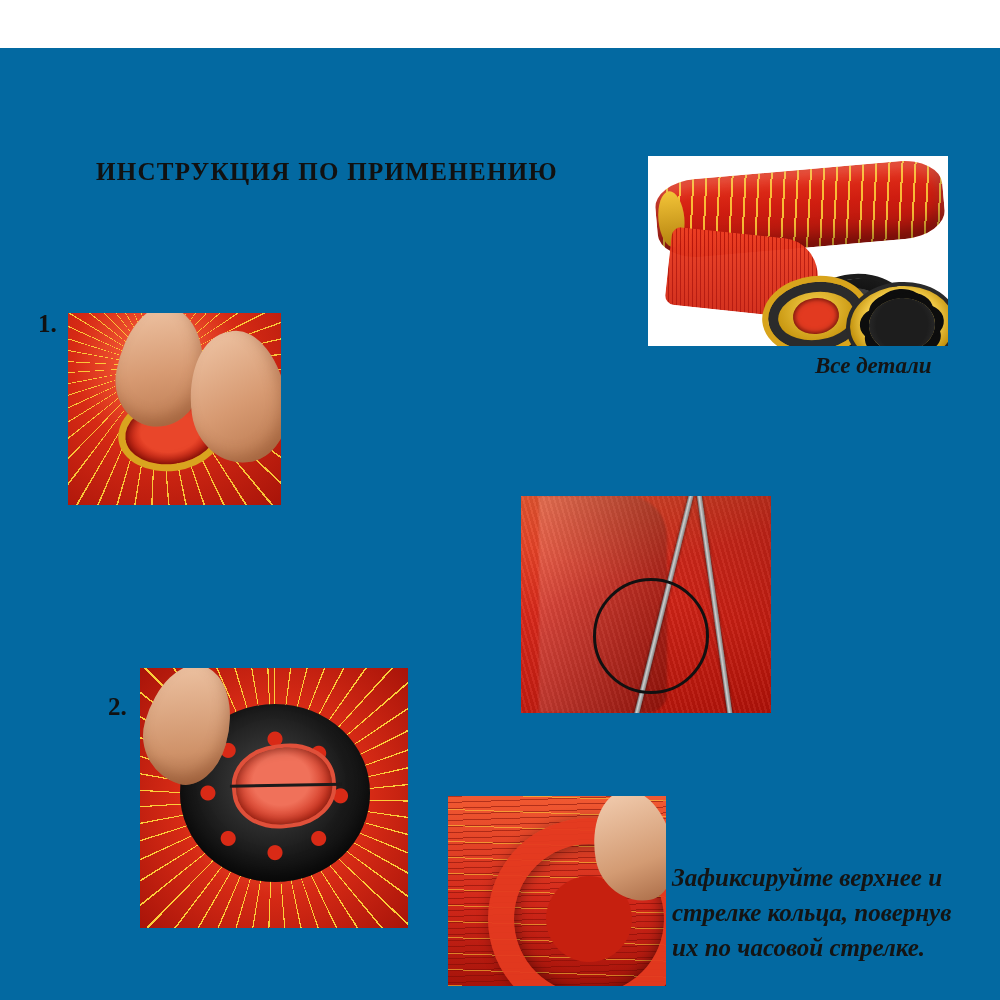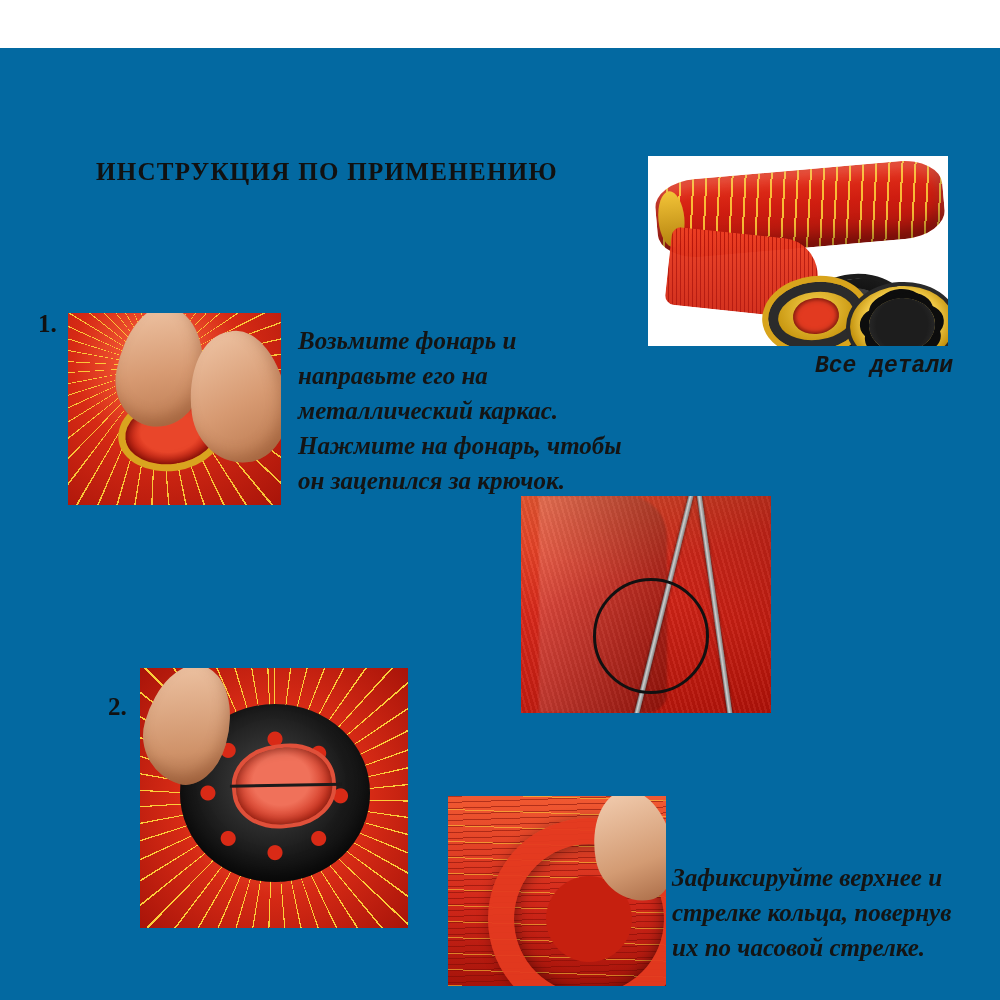--- a/index.html
+++ b/index.html
@@ -42,21 +42,21 @@
   }
   .step-num {
     position: absolute;
     font-family: "Liberation Serif", serif;
     font-weight: 700;
     font-size: 25px;
     color: #111111;
   }
   .caption {
     position: absolute;
-    font-family: Liberation Mono, monospace;
+    font-family: Liberation Serif, serif;
     font-style: italic;
     font-weight: 700;
     font-size: 23px;
     color: #141414;
     white-space: nowrap;
   }
 
   
   .photo {
     position: absolute;
@@ -276,21 +276,20 @@
     <div class="ring ring-right"></div>
   </div>
   <div class="caption" style="left:815px; top:305px;">Все детали</div>
 
   <div class="step-num" style="left:38px; top:262px;">1.</div>
   <div class="photo" id="photo-step1">
     <div class="disc-small"></div>
     <div class="hand" id="hand-l"></div>
     <div class="hand" id="hand-r"></div>
   </div>
-  <div class="body-text" style="left:298px; top:275px; width:340px;">Возьмите фонарь и направьте его на металлический каркас. Нажмите на фонарь, чтобы он зацепился за крючок.</div>
 
   <div class="photo" id="photo-hook">
     <div class="fold"></div>
     <div class="wire" id="wire-1"></div>
     <div class="wire" id="wire-2"></div>
     <div class="hook-circle"></div>
   </div>
 
   <div class="step-num" style="left:108px; top:645px;">2.</div>
   <div class="photo" id="photo-step2">

